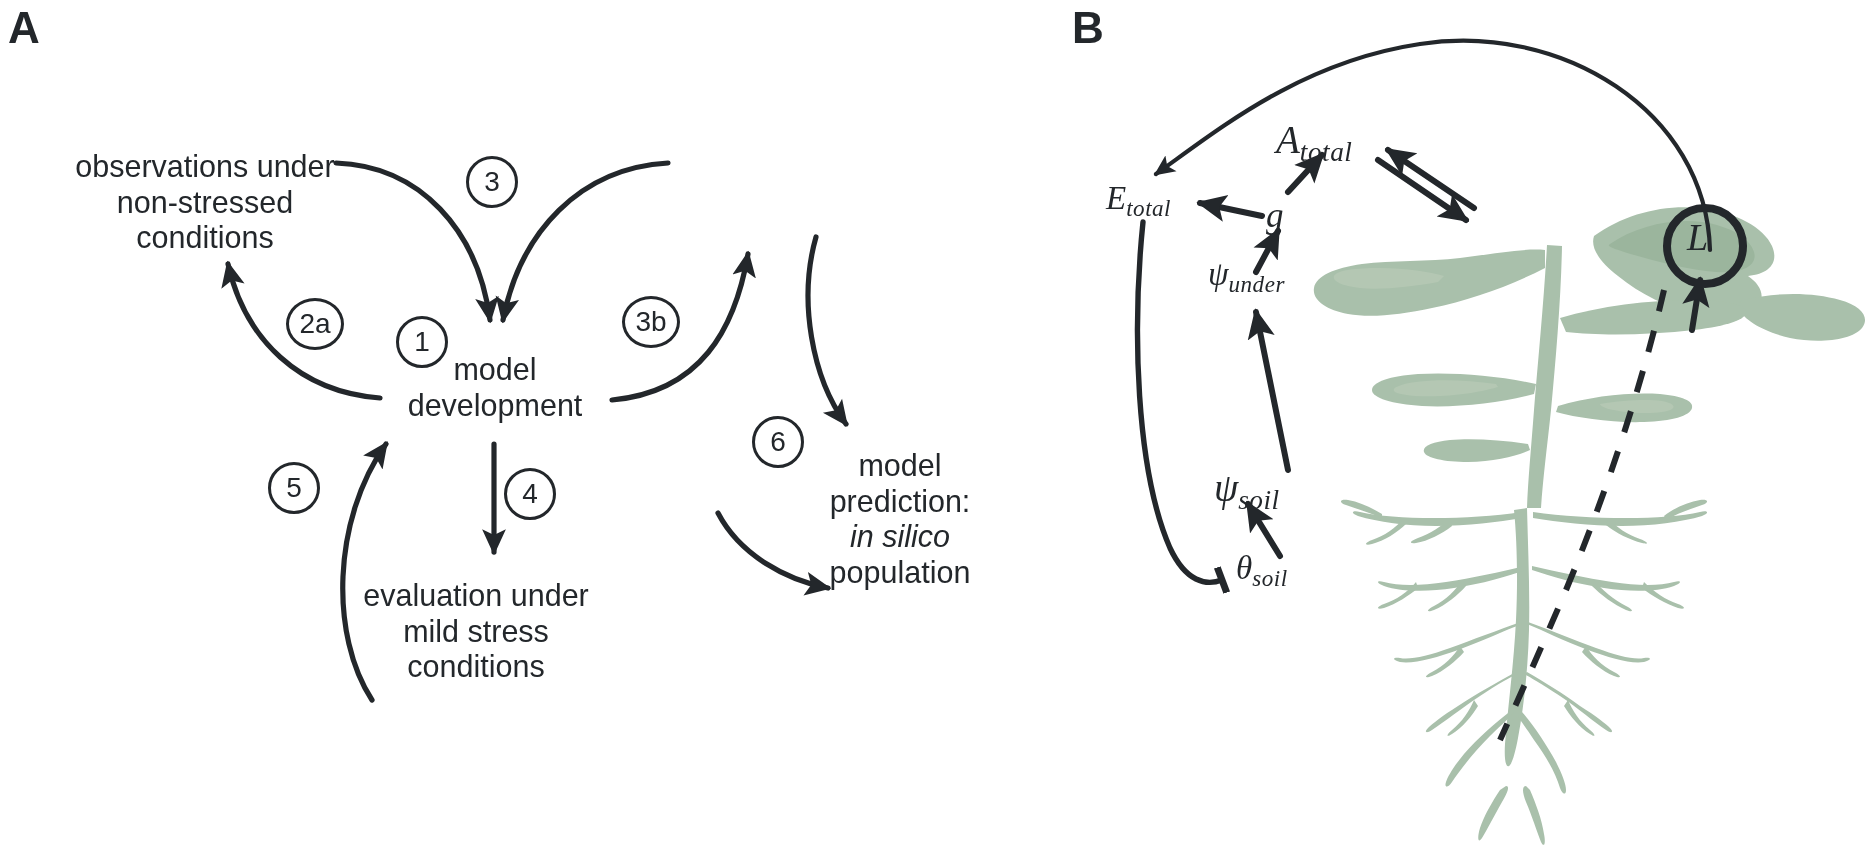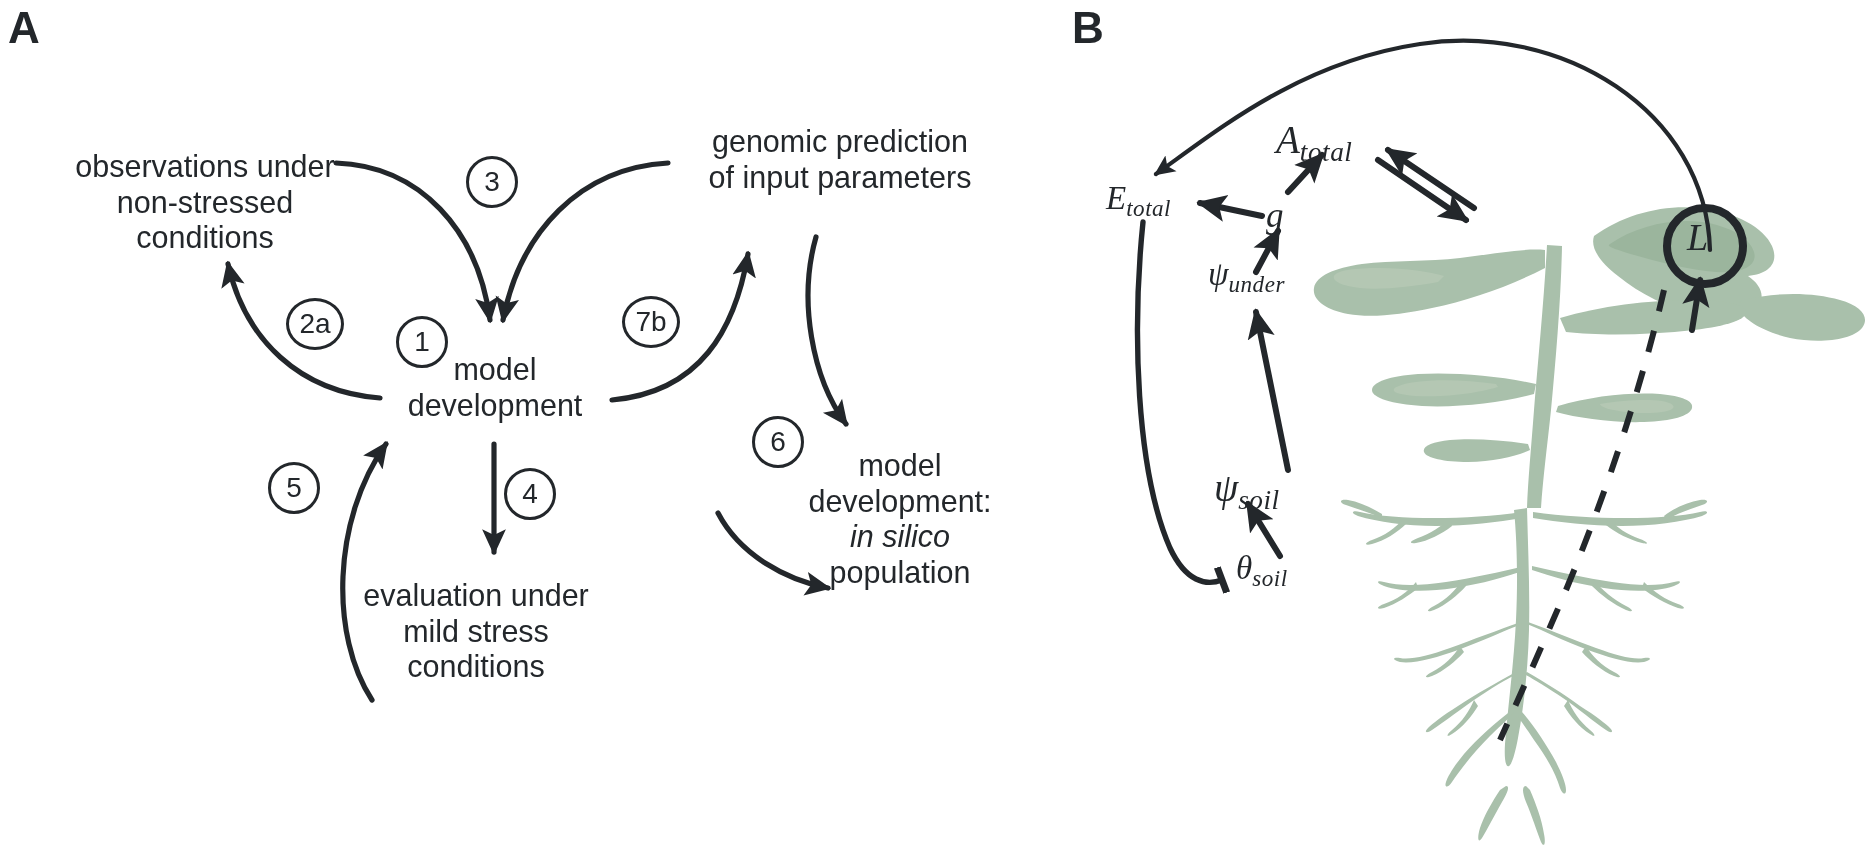--- a/index.html
+++ b/index.html
@@ -96,32 +96,30 @@
 
   <div class="panel-letter" id="panel-a-letter">A</div>
 
   <div class="node-text" id="node-observations" style="left:60px; top:113px; width:290px;margin-top:36px;">observations under
 non-stressed
 conditions</div>
 
   <div class="node-text" id="node-model-dev" style="left:380px; top:352px; width:230px;">model
 development</div>
 
-  <div class="node-text" id="node-genomic" style="left:690px; top:124px; width:300px;">genomic prediction
-of input parameters</div>
 
   <div class="node-text" id="node-evaluation" style="left:331px; top:578px; width:290px;">evaluation under
 mild stress
 conditions</div>
 
-  <div class="node-text" id="node-model-exploration" style="left:790px; top:448px; width:220px;"><span>model</span><br><span>development:</span><br><span class="ital">in silico</span><br><span>population</span></div>
+  <div class="node-text" id="node-model-exploration" style="left:790px; top:448px; width:220px;"><span>model</span><br><span>prediction:</span><br><span class="ital">in silico</span><br><span>population</span></div>
 
   <div class="circ-label" style="left:396px; top:316px;">1</div>
   <div class="circ-label wide" style="left:286px; top:298px;">2a</div>
-  <div class="circ-label wide" style="left:622px; top:296px;">7b</div>
+  <div class="circ-label wide" style="left:622px; top:296px;">3b</div>
   <div class="circ-label" style="left:466px; top:156px;">3</div>
   <div class="circ-label" style="left:504px; top:468px;">4</div>
   <div class="circ-label" style="left:268px; top:462px;">5</div>
   <div class="circ-label" style="left:752px; top:416px;">6</div>
 
   <div class="panel-letter" id="panel-b-letter">B</div>
 
   <div class="math-label" style="left:1106px; top:182px; font-size:33px;text-align:center;"><span>E</span><span class="sub">total</span></div>
 
   <div class="math-label" style="left:1276px; top:120px; font-size:39px;"><span>A</span><span class="sub">total</span></div>

